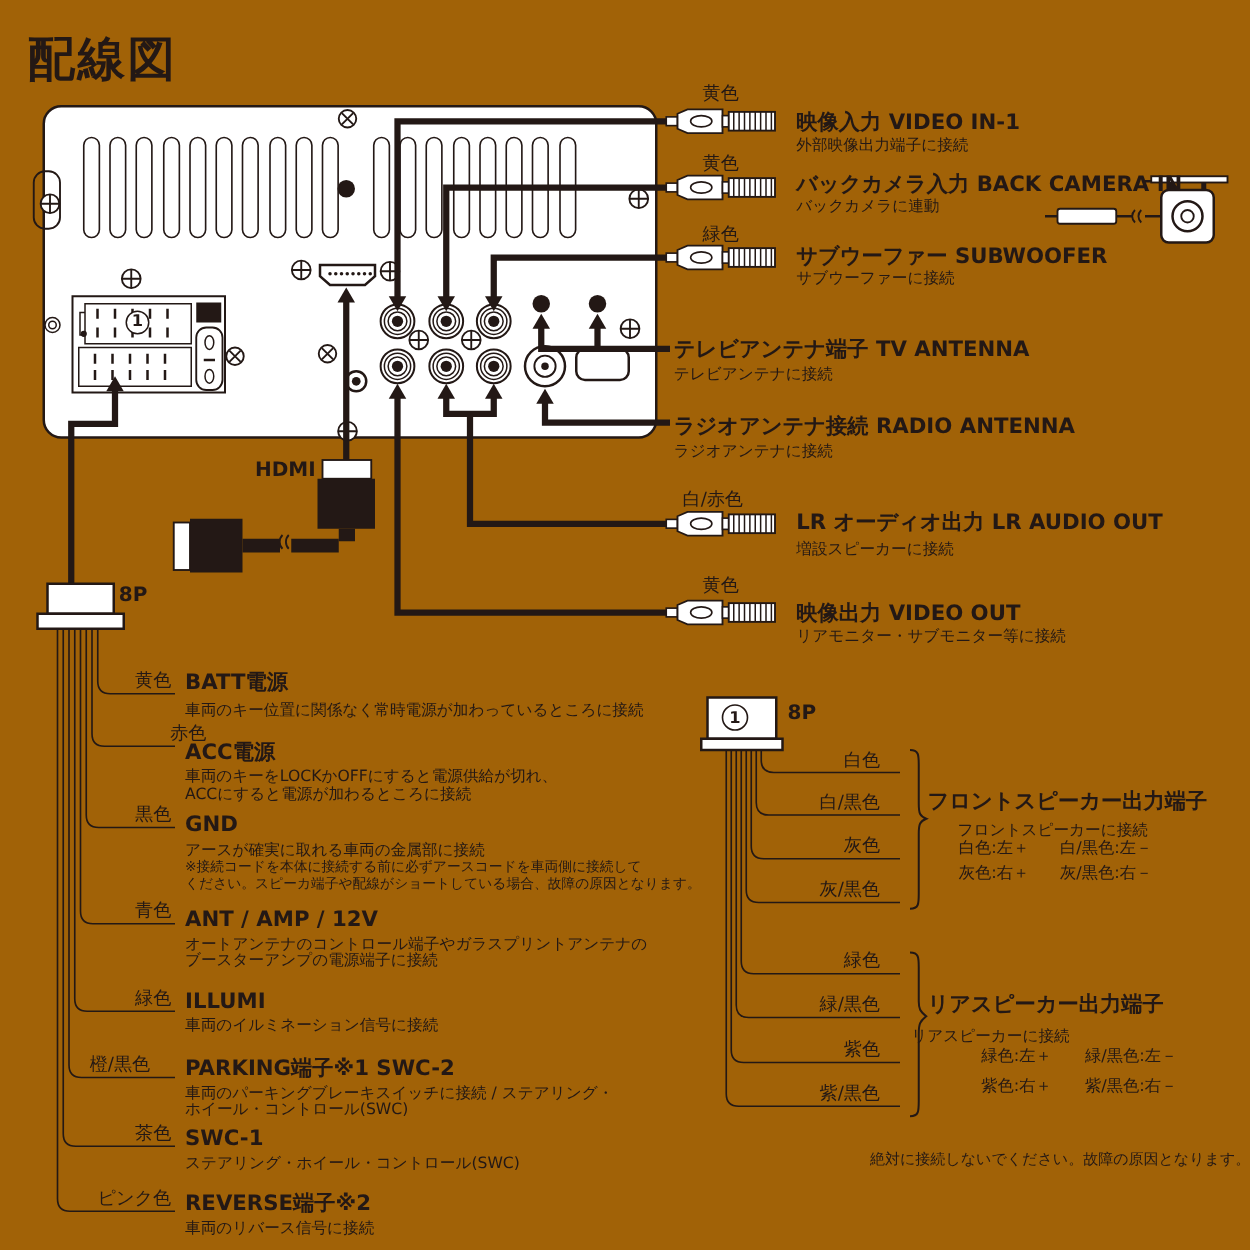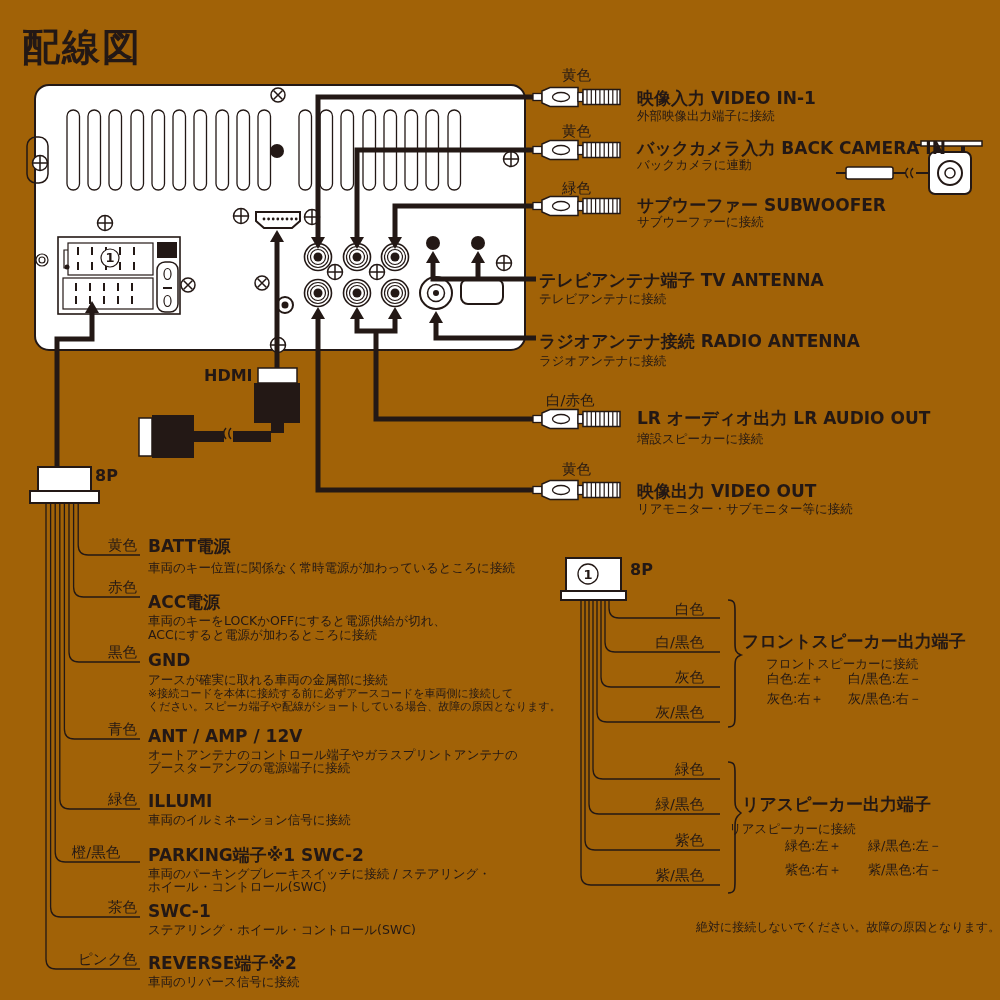--- a/index.html
+++ b/index.html
@@ -272,21 +272,21 @@
 <div class="abs cl" style="left:562px;top:460px;">黄色</div>
 <div class="abs rt" style="left:637px;top:481px;">映像出力 VIDEO OUT</div>
 <div class="abs rd" style="left:637px;top:501px;">リアモニター・サブモニター等に接続</div>
 
 <div class="abs bp" style="left:95px;top:466px;">8P</div>
 
 <div class="abs clr" style="left:55px;top:536px;">黄色</div>
 <div class="abs rt" style="left:148px;top:536px;">BATT電源</div>
 <div class="abs rd" style="left:148px;top:560px;">車両のキー位置に関係なく常時電源が加わっているところに接続</div>
 
-<div class="abs clr" style="left:55px;top:578px;">赤色</div>
+<div class="abs clr" style="left:55px;top:578px;padding-left:28px;">赤色</div>
 <div class="abs rt" style="left:148px;top:592px;">ACC電源</div>
 <div class="abs rd" style="left:148px;top:613px;">車両のキーをLOCKかOFFにすると電源供給が切れ、</div>
 <div class="abs rd" style="left:148px;top:627px;">ACCにすると電源が加わるところに接続</div>
 
 <div class="abs clr" style="left:55px;top:643px;">黒色</div>
 <div class="abs rt" style="left:148px;top:650px;">GND</div>
 <div class="abs rd" style="left:148px;top:672px;">アースが確実に取れる車両の金属部に接続</div>
 <div class="abs fine" style="left:148px;top:687px;">※接続コードを本体に接続する前に必ずアースコードを車両側に接続して</div>
 <div class="abs fine" style="left:148px;top:700px;">ください。スピーカ端子や配線がショートしている場合、故障の原因となります。</div>
 

